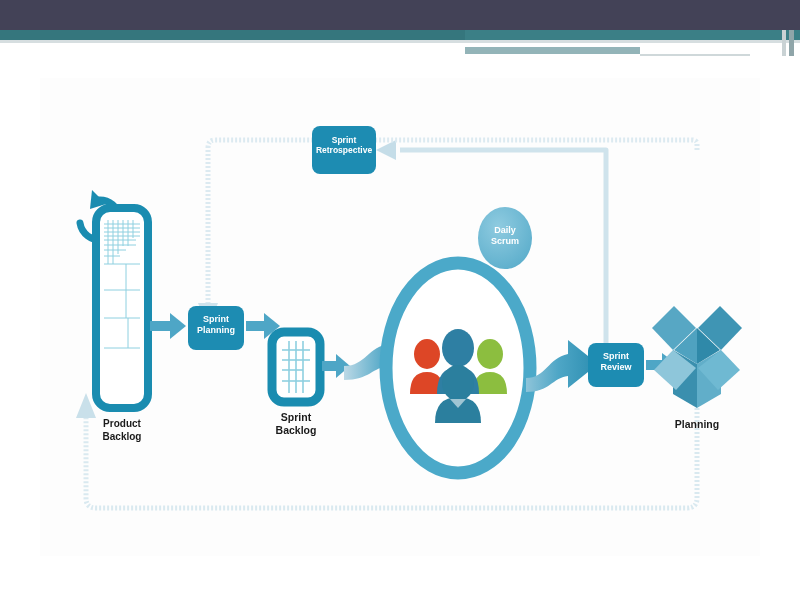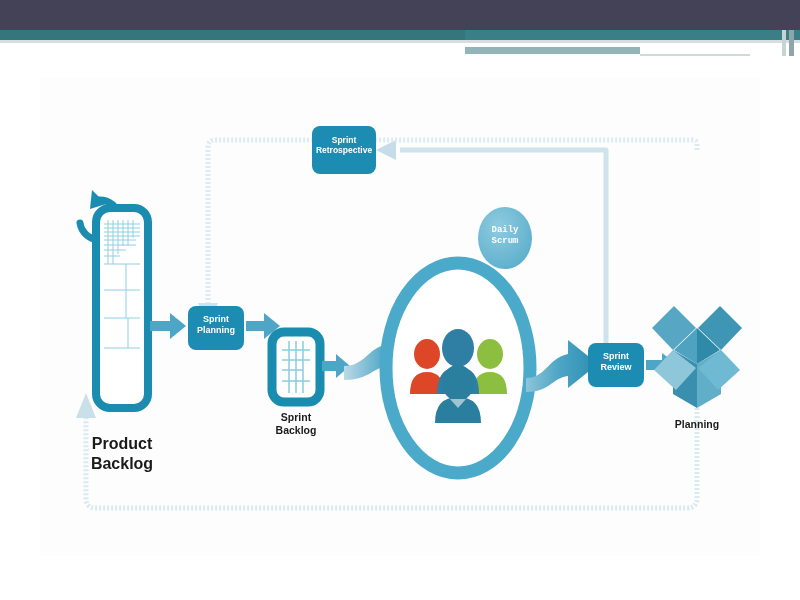--- a/index.html
+++ b/index.html
@@ -272,24 +272,24 @@
 
     <div class="boxlabel" style="left:148px;top:236px;width:56px;font-size:9px;">Sprint
 Planning</div>
 
     <div class="boxlabel" style="left:548px;top:273px;width:56px;font-size:9px;">Sprint
 Review</div>
 
     <div class="boxlabel" style="left:268px;top:57px;width:72px;font-size:8.5px;">Sprint
 Retrospective</div>
 
-    <div class="boxlabel" style="left:438px;top:147px;width:54px;font-size:9px;font-family:Liberation Mono, monospace;">Daily
+    <div class="boxlabel" style="left:438px;top:147px;width:54px;font-size:9px;">Daily
 Scrum</div>
 
-    <div class="lbl" style="left:42px;top:340px;width:80px;font-size:16px;margin-top:16px;">Product
+    <div class="lbl" style="left:42px;top:340px;width:80px;font-size:10px;">Product
 Backlog</div>
 
     <div class="lbl" style="left:216px;top:333px;width:80px;font-size:10.5px;">Sprint
 Backlog</div>
 
     <div class="lbl" style="left:617px;top:340px;width:80px;font-size:10.5px;">Planning</div>
 
   </div>
 </div>
 

